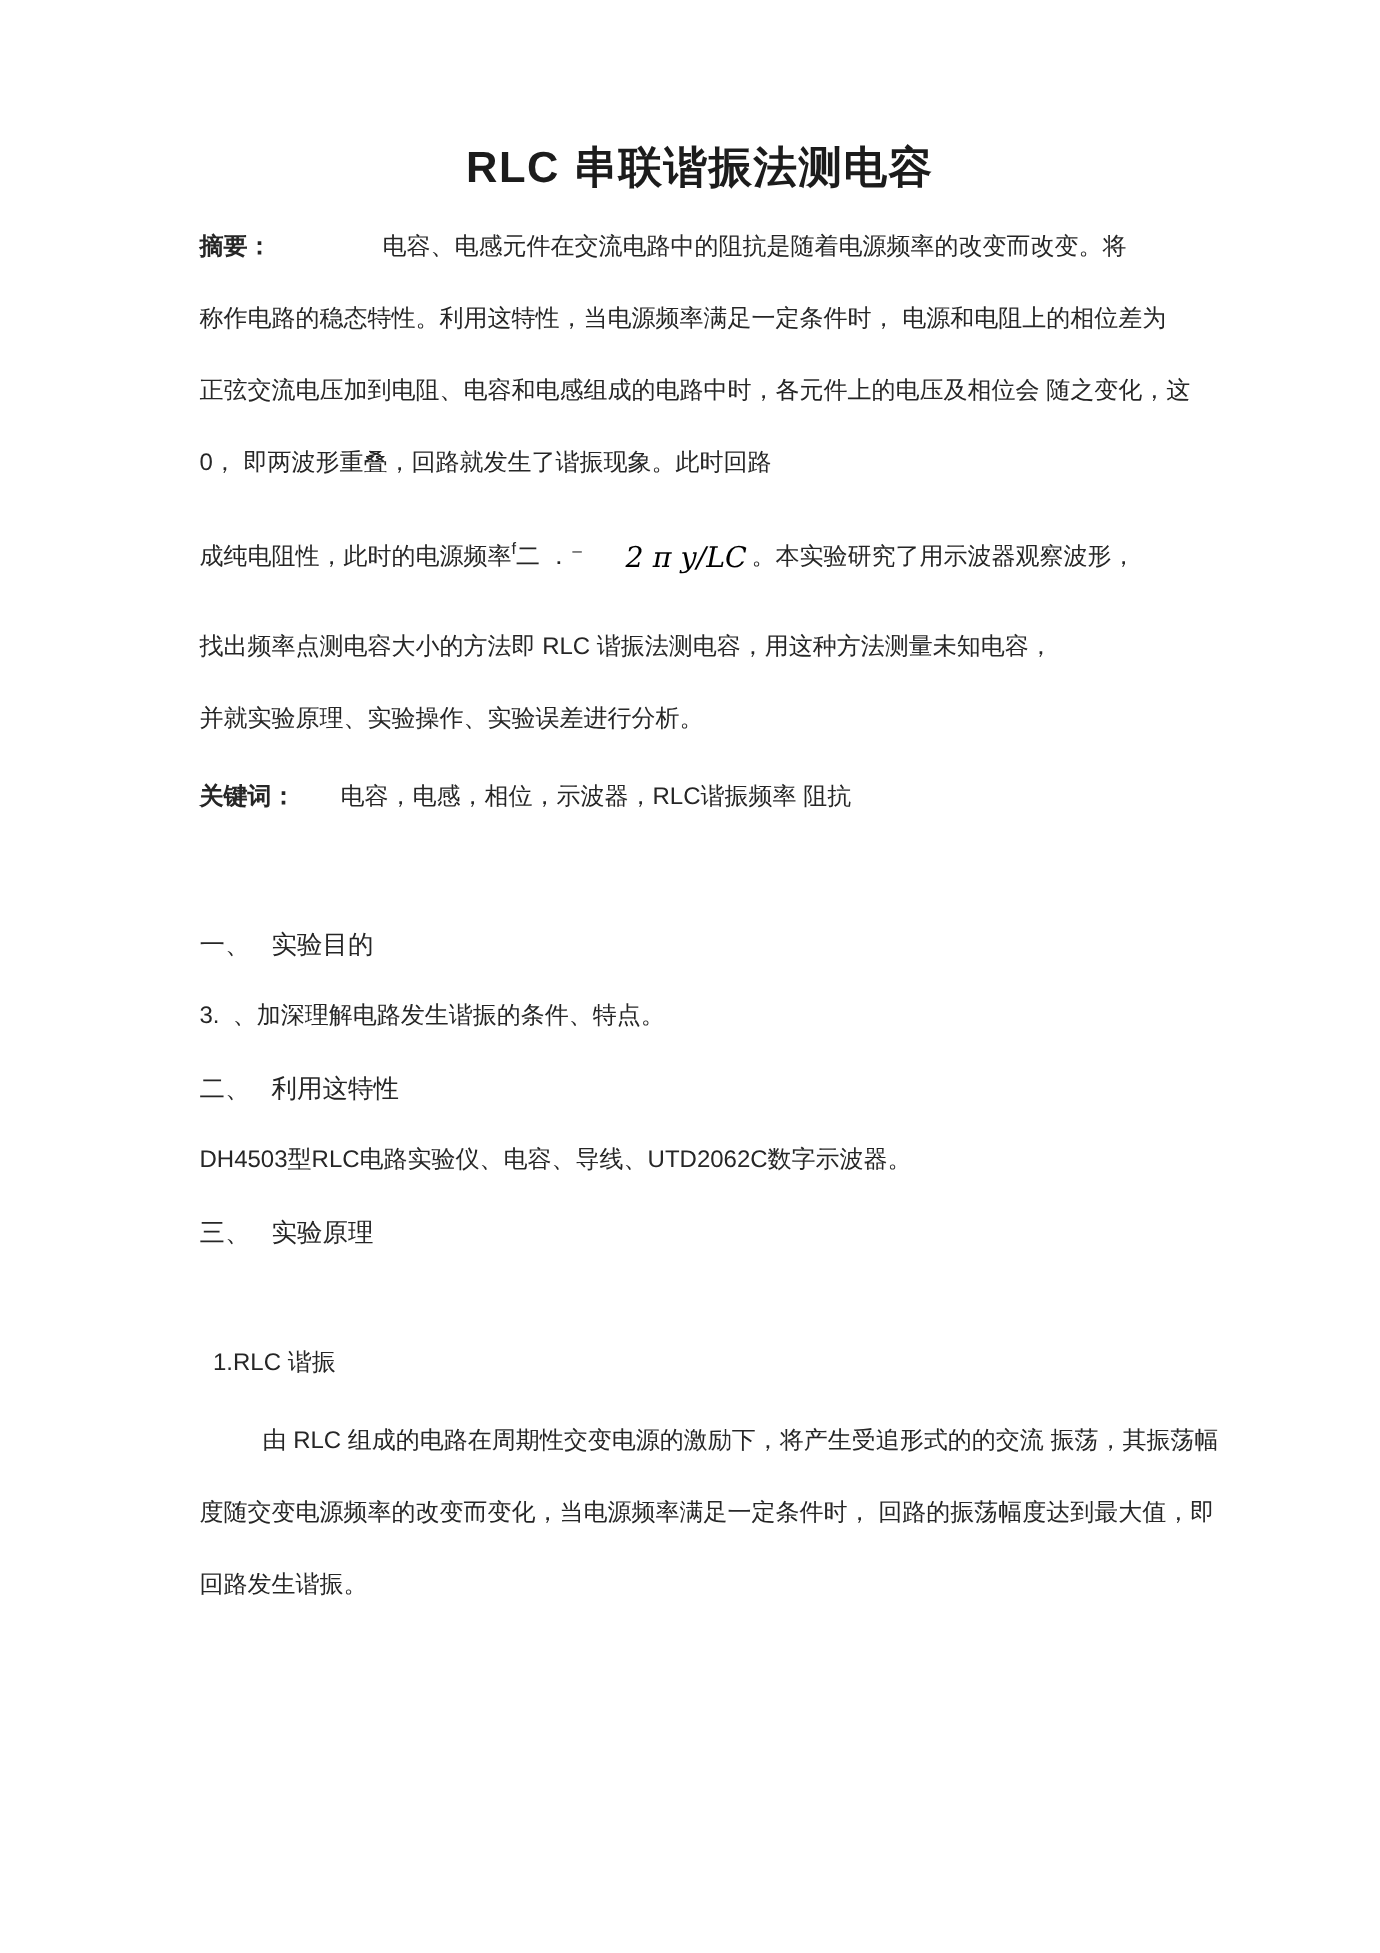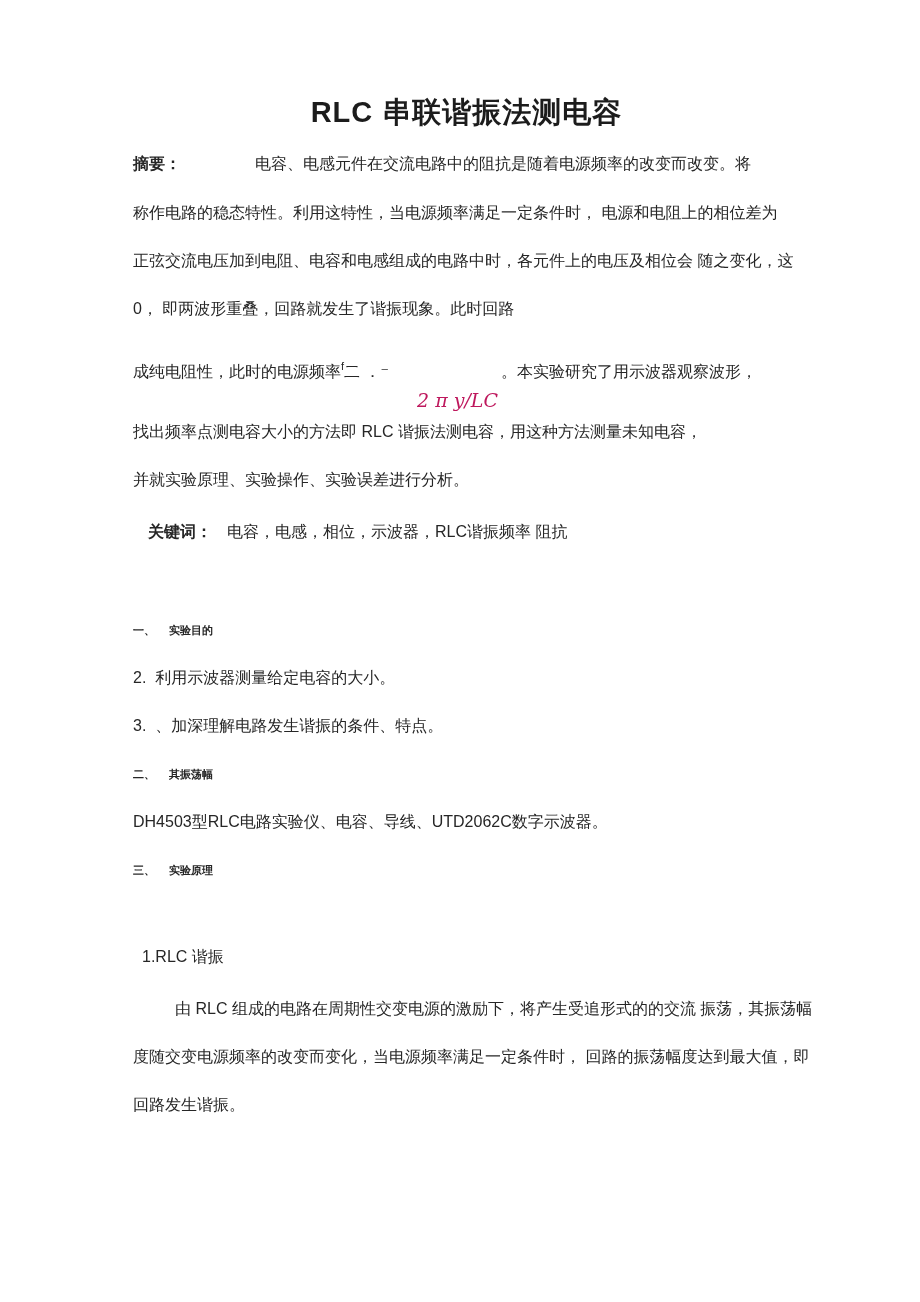--- a/index.html
+++ b/index.html
@@ -38,51 +38,51 @@
     font-size: 16px;
     line-height: 48px;
     height: 48px;
     white-space: pre;
   }
   .label {
     display: inline-block;
     font-weight: bold;
   }
   .w-abstract { width: 122px; }
-  .w-keywords { width: 94px; text-align: center; }
+  .w-keywords { width: 94px; }
   .mt-abstract { margin-top: 7px; font-family: Liberation Mono, monospace; }
   .mt-keywords { margin-top: 4px; }
   .mt-heading1 { margin-top: 50px; }
   .mt-subheading { margin-top: 39px; }
   .mt-para { margin-top: 4px; }
-  .heading { font-size: 11px; font-weight: bold; }
+  .heading { font-size: 17px; font-weight: normal; }
   .heading .sec-title { margin-left: 14px; }
   .subheading { padding-left: 9px; }
   .indent-para { padding-left: 42px; }
   .formula-line {
     position: relative;
     height: 60px;
     margin-top: 15px;
   }
   .fsup {
     font-size: 11px;
     vertical-align: 7px;
     line-height: 0;
   }
   .formula-suffix { margin-left: 112px; margin-top: 33px; }
   .denominator {
     position: absolute;
     left: 284px;
-    top: 40px;
+    top: 12px;
     height: 24px;
     line-height: 24px;
     font-family: "DejaVu Serif", "Liberation Serif", serif;
     font-style: italic;
     font-size: 19px;
-    color: #be185d;
+    color: #000000;
   }
 </style>
 </head>
 <body>
 
 <div class="page">
 
   <h1 class="title">RLC 串联谐振法测电容</h1>
 
   <p class="line mt-abstract"><span class="label w-abstract">摘要：</span><span>电容、电感元件在交流电路中的阻抗是随着电源频率的改变而改变。将</span></p>
@@ -93,24 +93,23 @@
 
   <p class="line formula-line"><span>成纯电阻性，此时的电源频率</span><sup class="fsup">f</sup><span>二 ．⁻</span><span class="formula-suffix">。本实验研究了用示波器观察波形，</span><span class="denominator">2 π y/LC</span></p>
 
   <p class="line">找出频率点测电容大小的方法即 RLC 谐振法测电容，用这种方法测量未知电容，</p>
   <p class="line">并就实验原理、实验操作、实验误差进行分析。</p>
 
   <p class="line mt-keywords"><span class="label w-keywords">关键词：</span><span>电容，电感，相位，示波器，RLC谐振频率 阻抗</span></p>
 
   <h2 class="line heading mt-heading1"><span>一、</span><span class="sec-title">实验目的</span></h2>
 
-  <p class="line">2.  利用示波器测量给定电容的大小。</p>
   <p class="line">3.  、加深理解电路发生谐振的条件、特点。</p>
 
-  <h2 class="line heading"><span>二、</span><span class="sec-title">其振荡幅</span></h2>
+  <h2 class="line heading"><span>二、</span><span class="sec-title">利用这特性</span></h2>
 
   <p class="line">DH4503型RLC电路实验仪、电容、导线、UTD2062C数字示波器。</p>
 
   <h2 class="line heading"><span>三、</span><span class="sec-title">实验原理</span></h2>
 
   <p class="line subheading mt-subheading">1.RLC 谐振</p>
 
   <p class="line indent-para mt-para">由 RLC 组成的电路在周期性交变电源的激励下，将产生受追形式的的交流 振荡，其振荡幅</p>
   <p class="line">度随交变电源频率的改变而变化，当电源频率满足一定条件时， 回路的振荡幅度达到最大值，即</p>
   <p class="line">回路发生谐振。</p>

